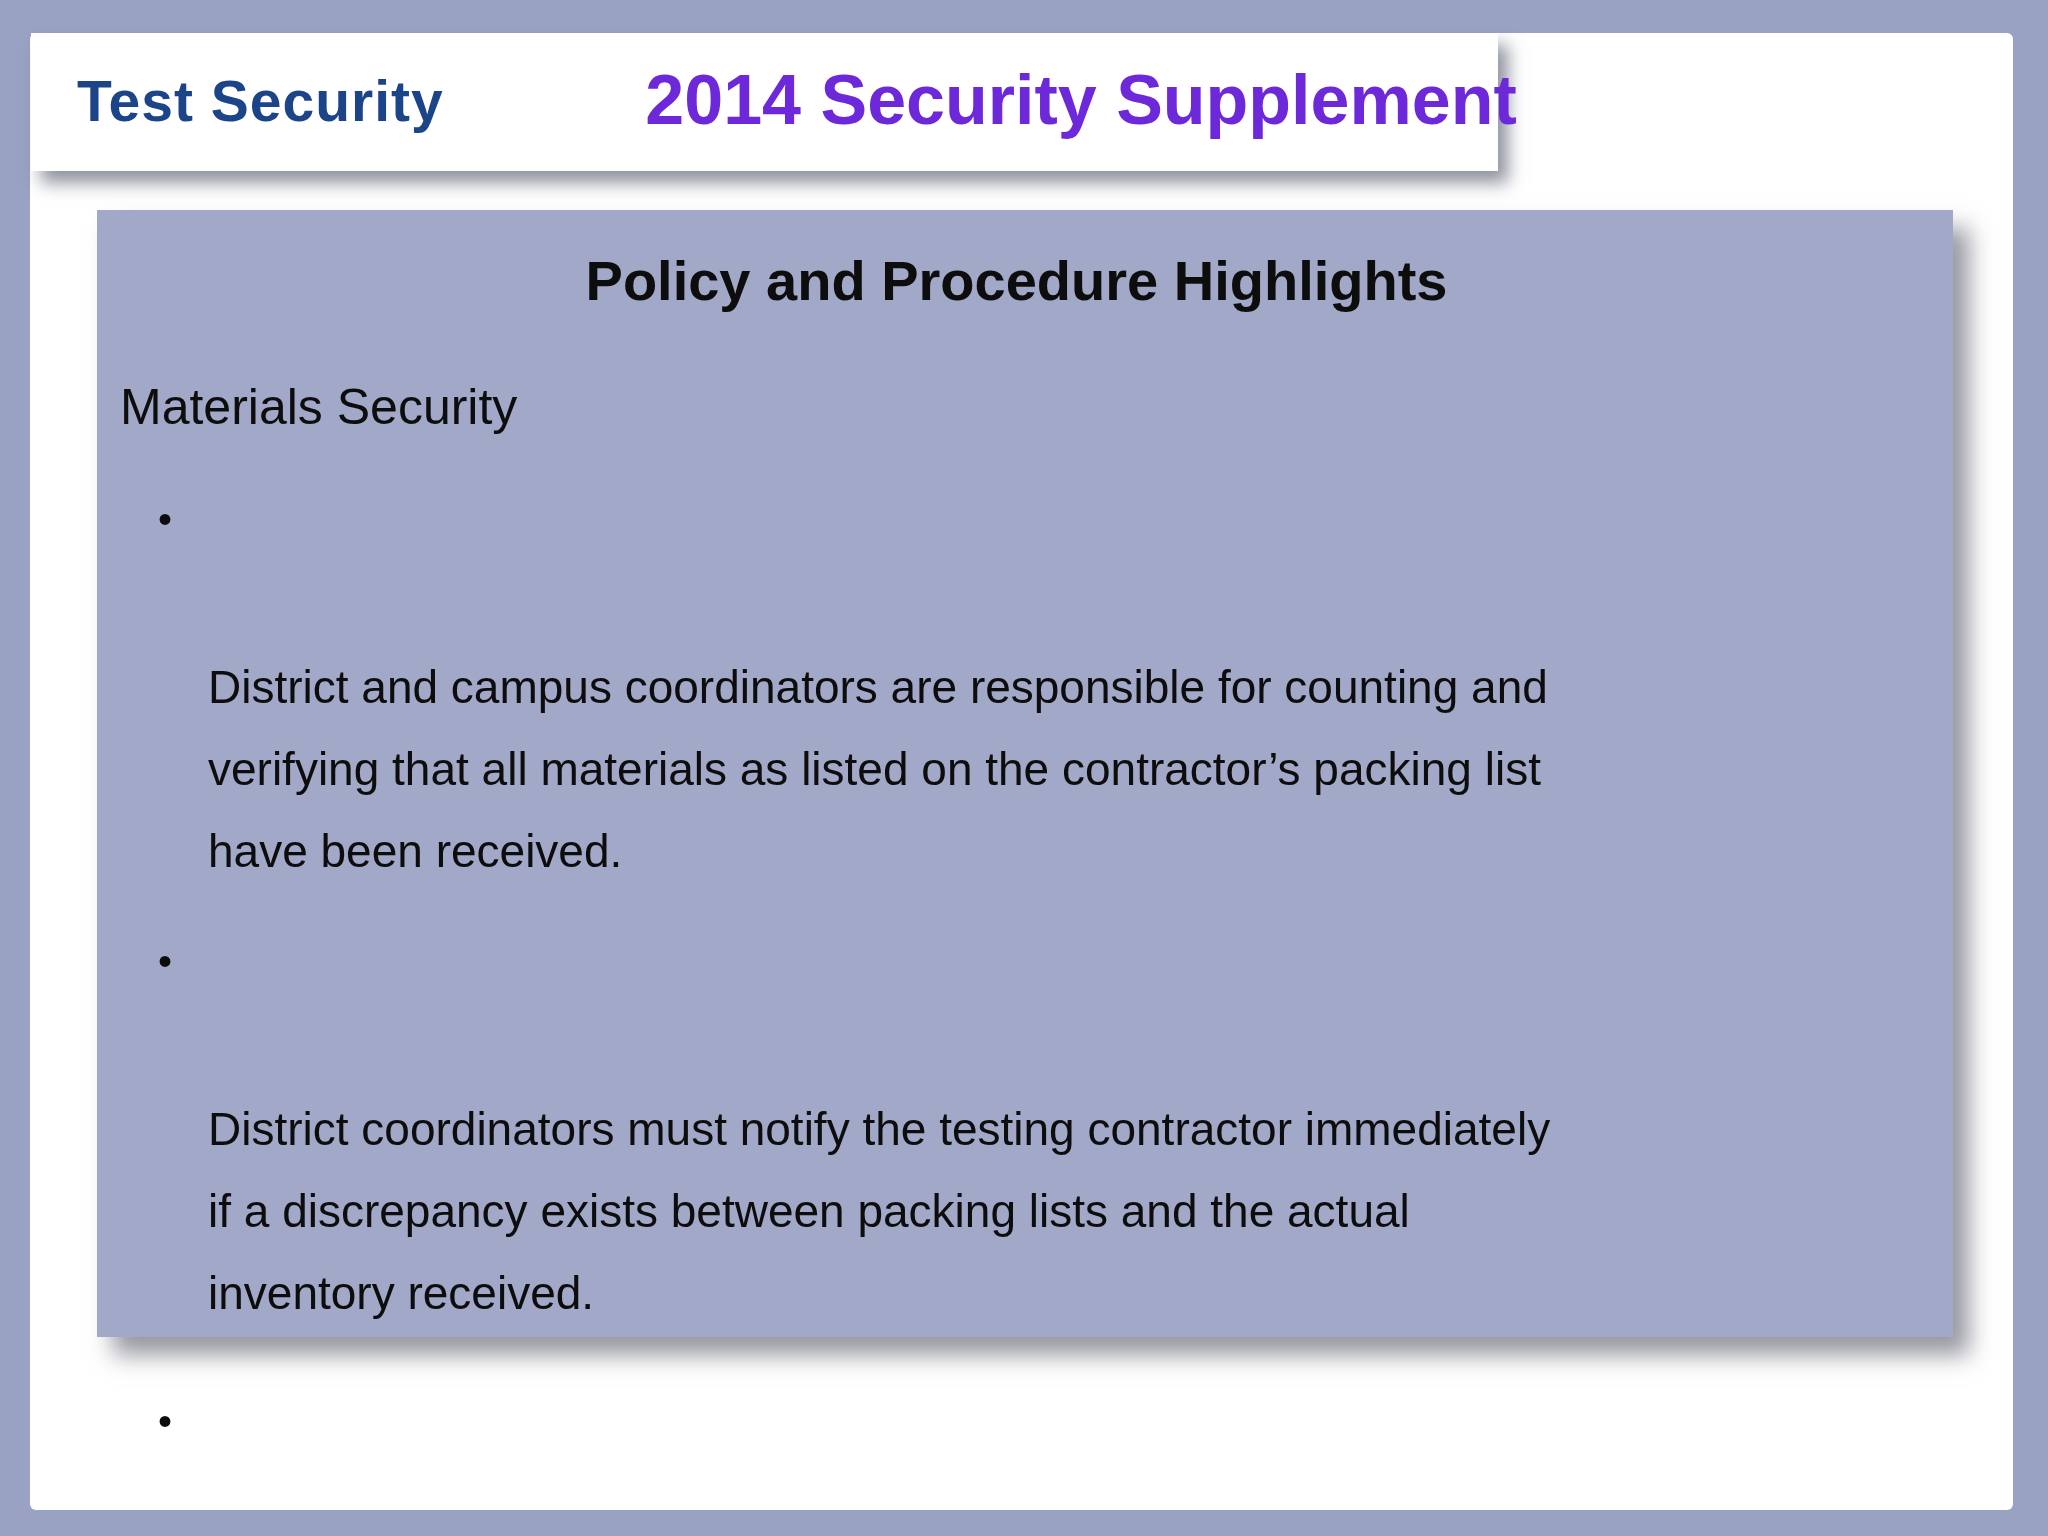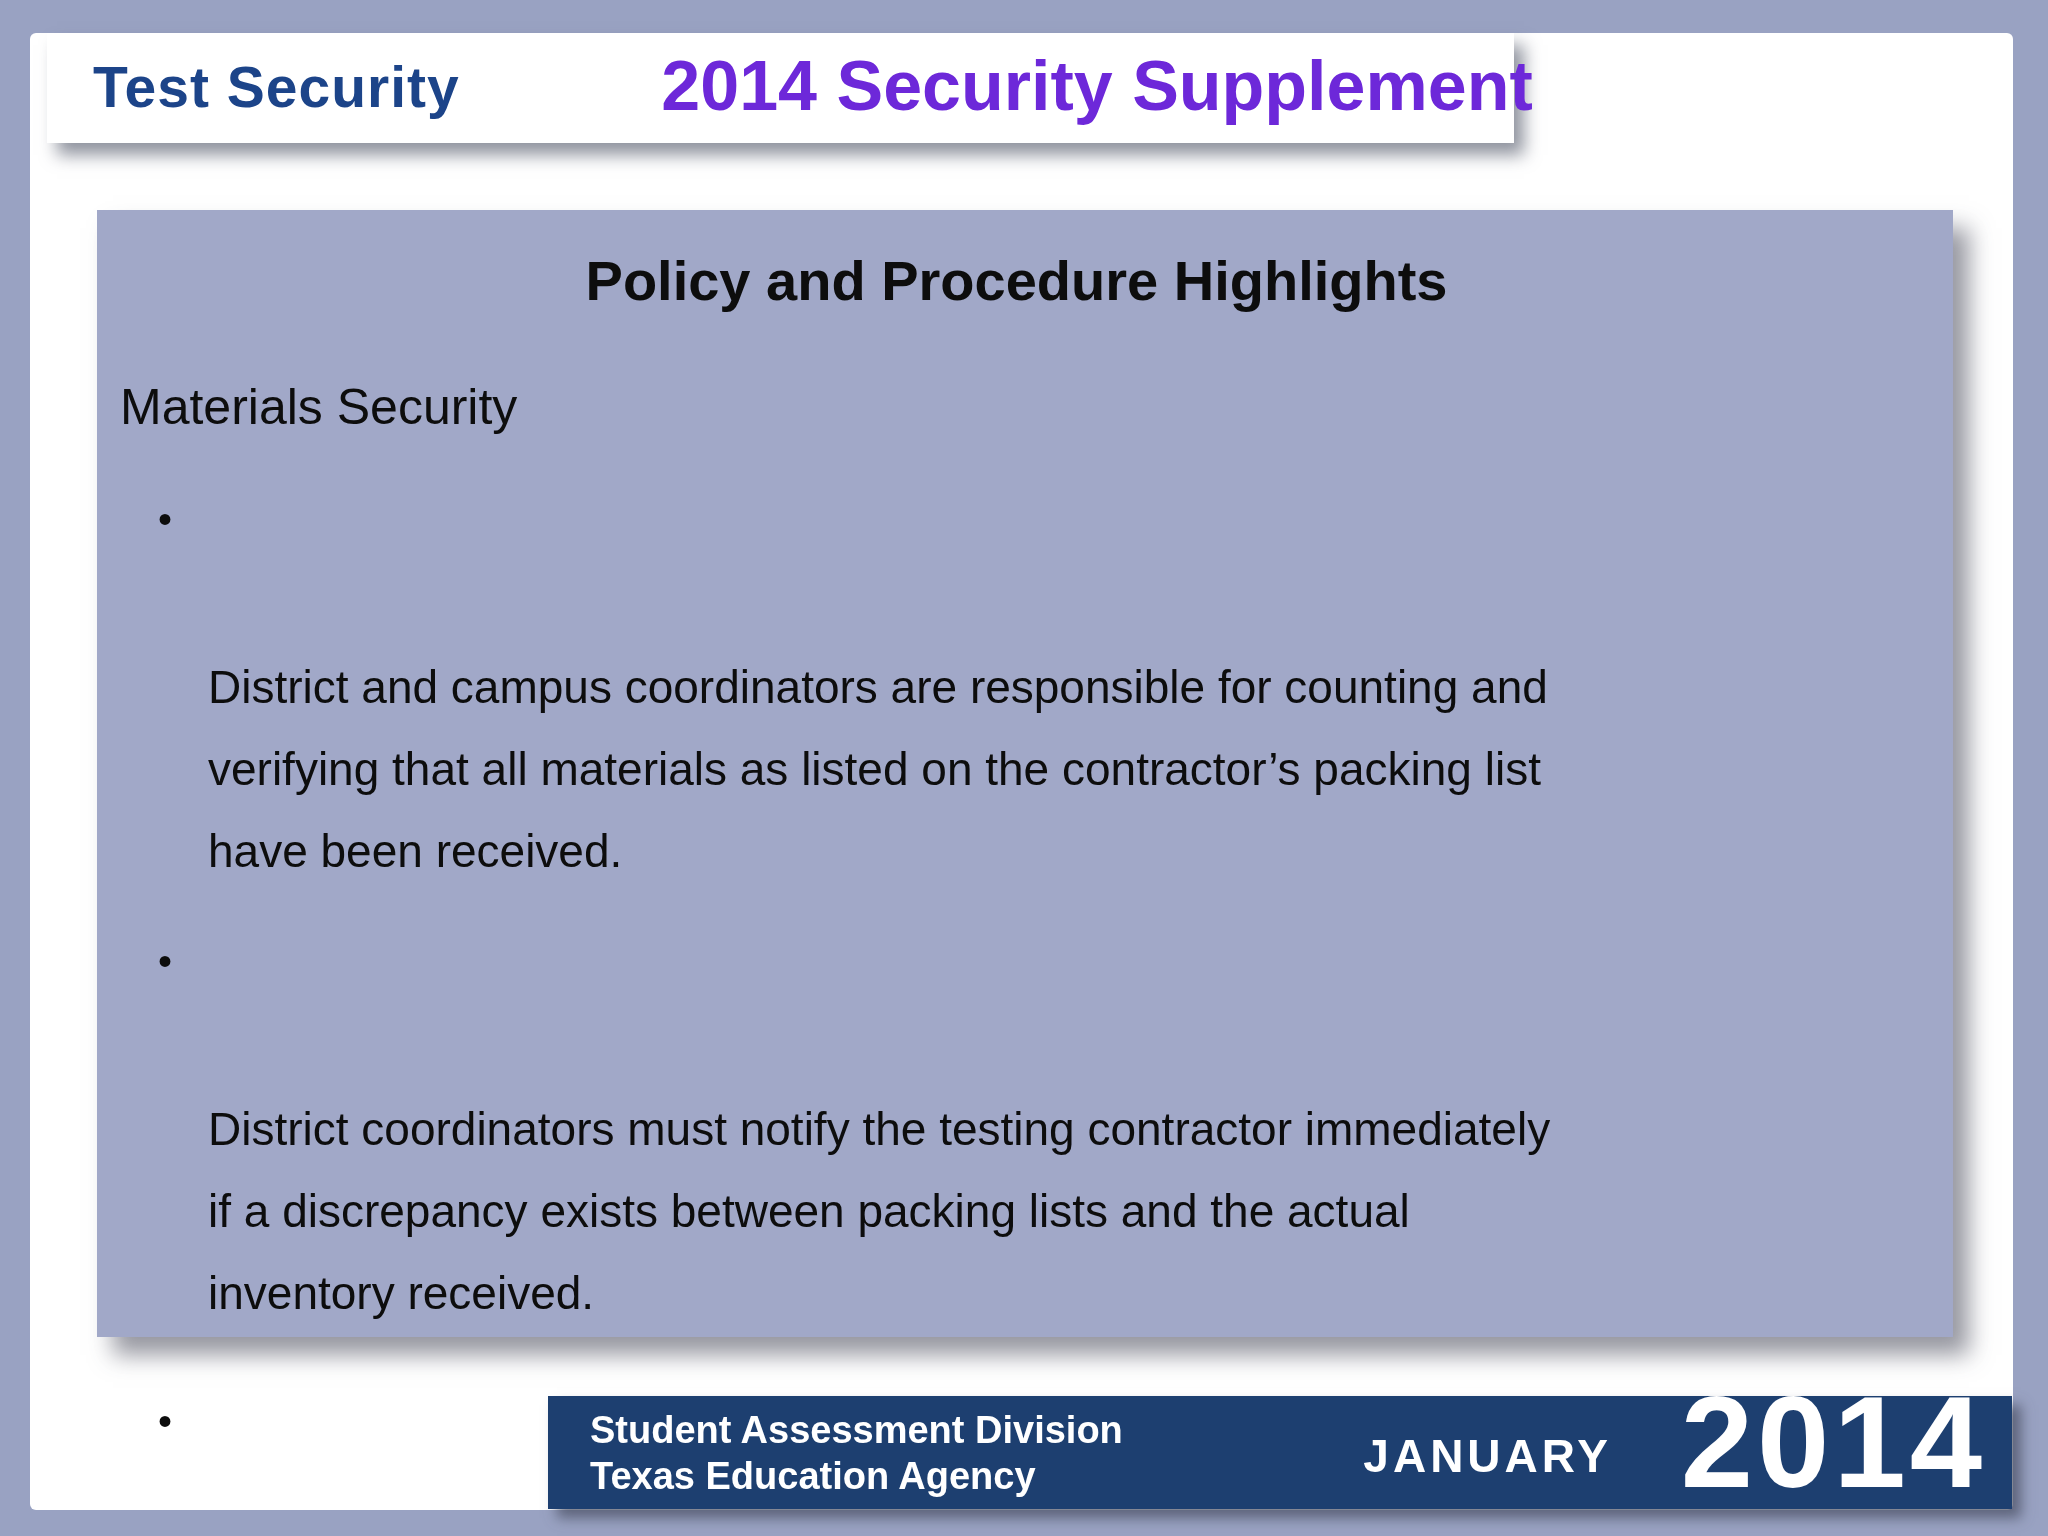--- a/index.html
+++ b/index.html
@@ -25,22 +25,22 @@
   .page {
     position: absolute;
     left: 30px; top: 33px;
     width: 1983px; height: 1477px;
     background: #ffffff;
     border-radius: 6px;
   }
   
   .header-bar {
     position: absolute;
-    left: 47px; top: 33px;
-    width: 1467px; height: 110px;
+    left: 31px; top: 33px;
+    width: 1467px; height: 138px;
     background: #ffffff;
     box-shadow: 10px 12px 16px rgba(85, 90, 108, 0.65);
     display: flex;
     align-items: center;
   }
   .logo {
     position: absolute;
     left: 46px; top: 50%;
     transform: translateY(-52%);
     font-size: 57px;
@@ -167,21 +167,13 @@
     </ul>
 
     <ul class="bullet-list last">
       <li class="bullet-item">
         <span class="dot">•</span>
         
       </li>
     </ul>
   </div>
 
-  <div class="footer-bar">
-    <div class="agency">
-      <div>Student Assessment Division</div>
-      <div>Texas Education Agency</div>
-    </div>
-    <div class="footer-month">JANUARY</div>
-    <div class="footer-year">2014</div>
-  </div>
 </div>
 
 </body></html>

